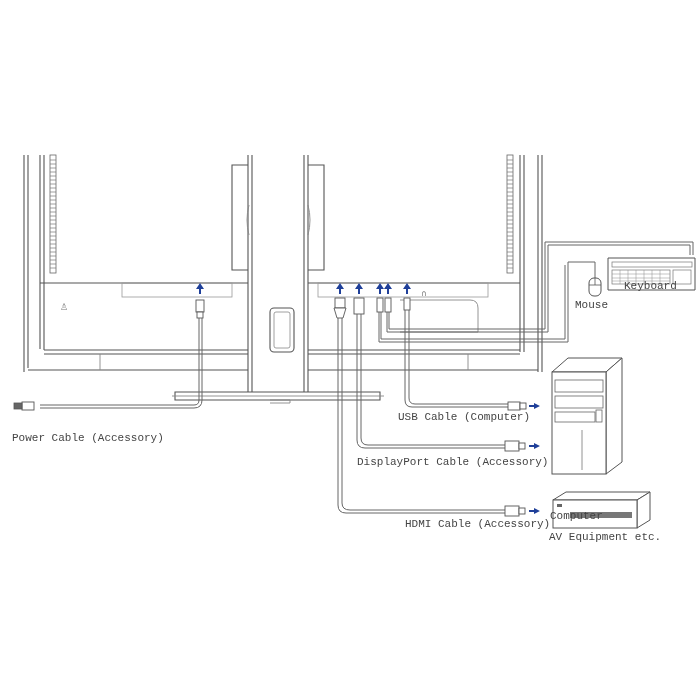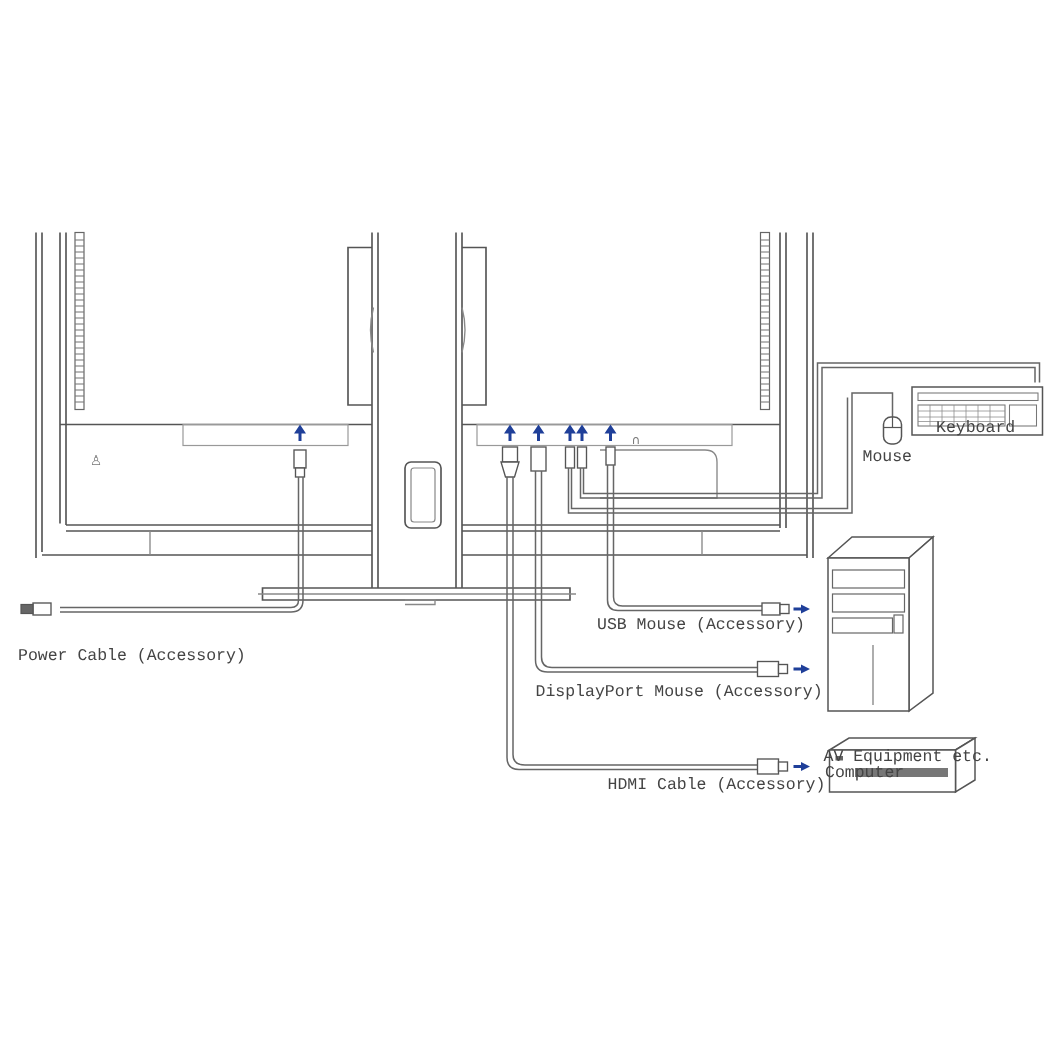--- a/index.html
+++ b/index.html
@@ -231,19 +231,19 @@
   <g>
     <path d="M553 500 L566 492 H650 L637 500 Z" fill="#fff" stroke="#555" stroke-width="1"></path>
     <path d="M637 500 L650 492 V520 L637 528 Z" fill="#fff" stroke="#555" stroke-width="1"></path>
     <rect x="553" y="500" width="84" height="28" fill="#fff" stroke="#555" stroke-width="1"></rect>
     <rect x="570" y="512" width="62" height="6" fill="#777"></rect>
     <rect x="557" y="504" width="5" height="3" fill="#666"></rect>
   </g>
 </svg>
 
 <div class="lbl" style="left:12px; top:432px;">Power Cable (Accessory)</div>
-<div class="lbl" style="left:398px; top:411px;">USB Mouse (Accessory)</div>
-<div class="lbl" style="left:357px; top:456px;">DisplayPort Mouse (Accessory)</div>
+<div class="lbl" style="left:398px; top:411px;">USB Cable (Computer)</div>
+<div class="lbl" style="left:357px; top:456px;">DisplayPort Cable (Accessory)</div>
 <div class="lbl" style="left:389px; top:518px;padding-left:16px;">HDMI Cable (Accessory)</div>
 <div class="lbl" style="left:575px; top:299px;">Mouse</div>
 <div class="lbl" style="left:624px; top:280px;text-align:right;">Keyboard</div>
 <div class="lbl" style="left:550px; top:476px;margin-top:34px;">Computer</div>
-<div class="lbl" style="left:549px; top:499px;">AV Equipment etc.</div>
+<div class="lbl" style="left:549px; top:531px;">AV Equipment etc.</div>
 
 </body></html>

